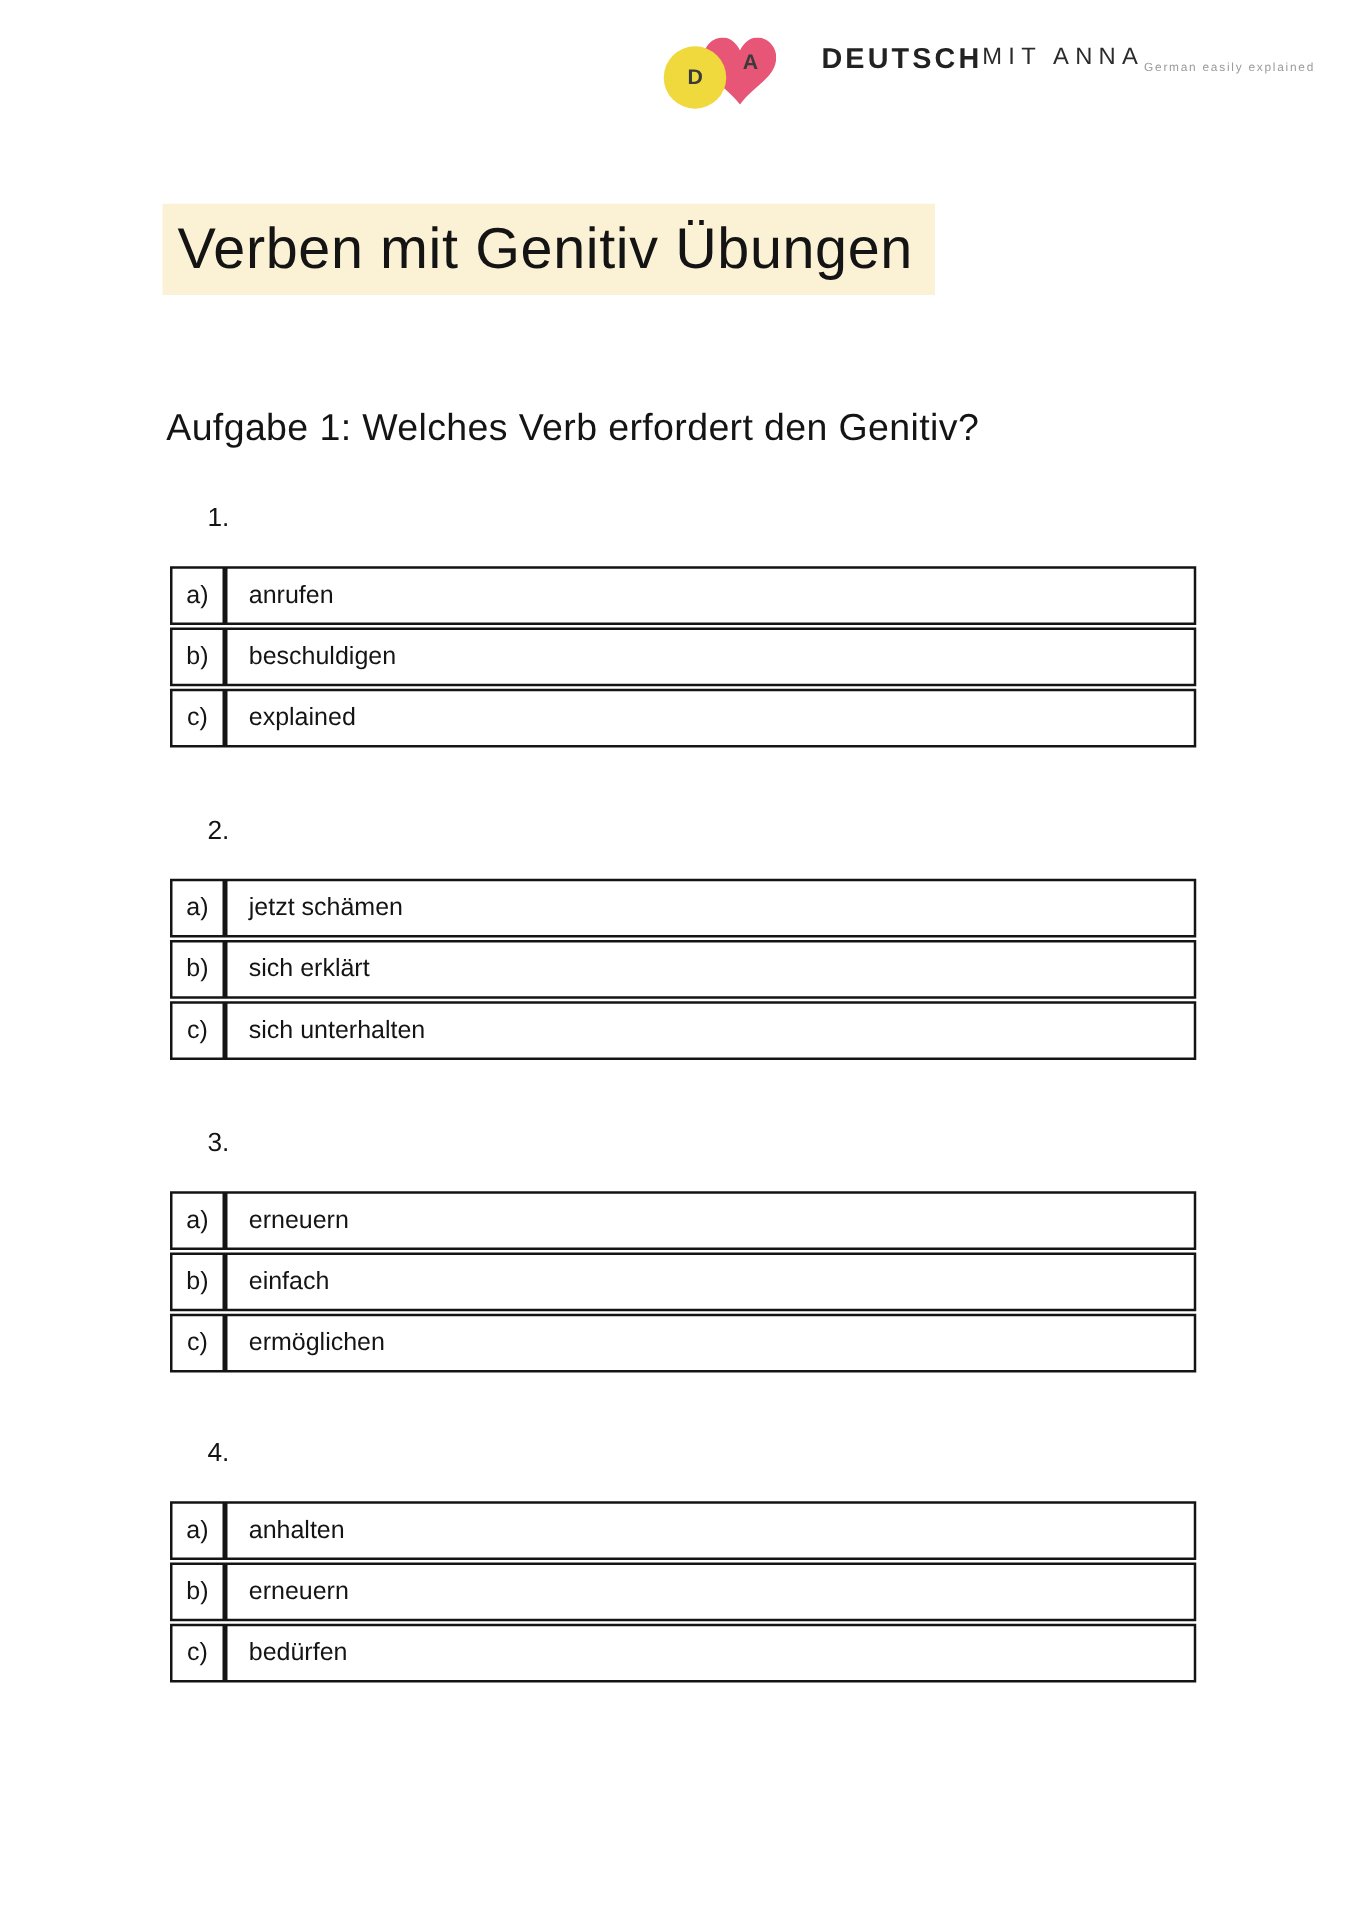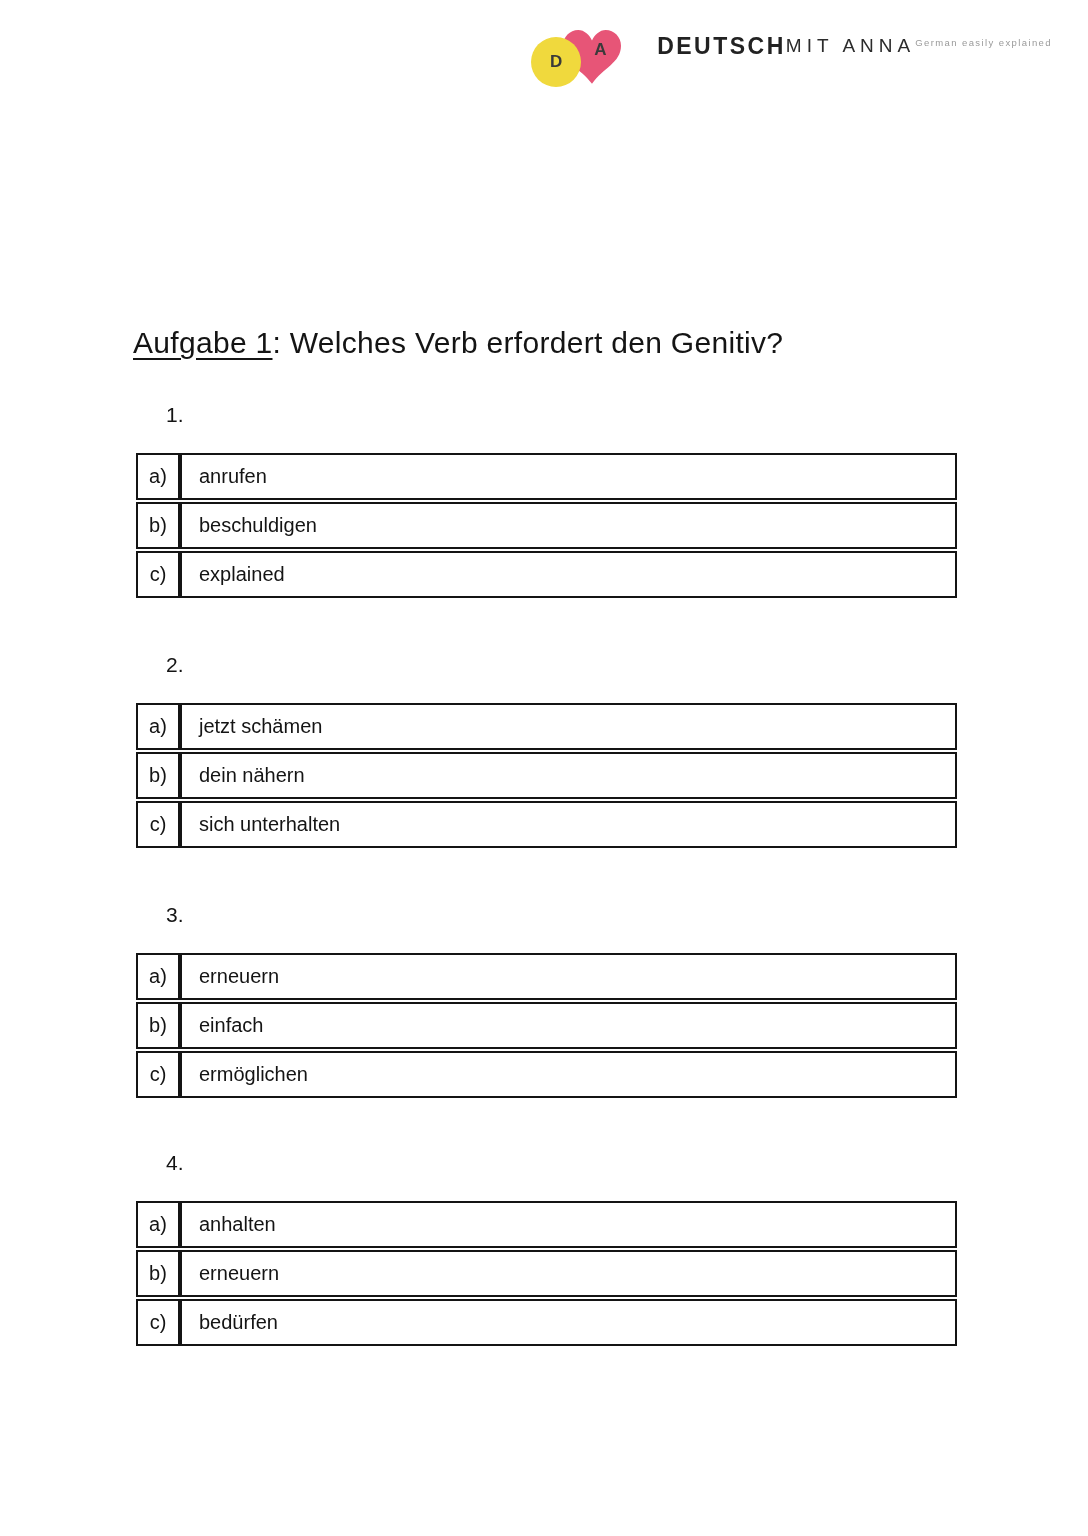--- a/index.html
+++ b/index.html
@@ -23,38 +23,38 @@
   }
   .logo-circle{
     position:absolute;left:0;top:9px;width:50px;height:50px;border-radius:50%;
     background:var(--circle-color);z-index:3;
     display:flex;align-items:center;justify-content:center;
     font-size:17px;font-weight:700;color:#3a3a3a;
   }
   .logo-text{display:flex;line-height:1.05;padding-top:6px;}
   .logo-brand1{font-size:23px;font-weight:700;letter-spacing:2.5px;color:#222;}
   .logo-brand2{font-size:19px;font-weight:400;letter-spacing:5px;color:#2b2b2b;margin-top:2px;}
-  .logo-tagline{font-size:9.5px;color:#9a9a9a;letter-spacing:1.4px;margin-top:4px;}
+  .logo-tagline{font-size:9.5px;color:#9a9a9a;letter-spacing:1.4px;margin-top:16px;}
 
   
   .title{
     position:absolute;left:130px;top:163px;
     display:inline-block;
     background:var(--highlight-color);
     padding:8px 18px 11px 12px;
     font-size:46px;font-weight:500;color:#141414;
     line-height:1.18;letter-spacing:0.5px;
   }
 
   
   .subtitle{
     position:absolute;left:133px;top:326px;
     font-size:30px;font-weight:500;color:#141414;letter-spacing:0.3px;
   }
-  .subtitle .u{text-decoration:underline;text-underline-offset:5px;text-decoration-thickness:2px;}
+  .subtitle .u{text-underline-offset:5px;text-decoration-thickness:2px;}
 
   
   .question{position:absolute;left:136px;width:821px;}
   .qnum{font-size:21px;color:#141414;padding-left:30px;}
   table.options{
     border-collapse:separate;border-spacing:0 2px;
     width:100%;margin-top:24px;
     table-layout:fixed;
   }
   table.options td{
@@ -91,20 +91,21 @@
         <span>D</span>
       </div>
     </div>
     <div class="logo-text">
       <span class="logo-brand1">DEUTSCH</span>
       <span class="logo-brand2">MIT ANNA</span>
       <span class="logo-tagline">German easily explained</span>
     </div>
   </div>
 
+  <h1 class="title" style="margin:0;">Verben mit Genitiv Übungen</h1>
 
   <div class="subtitle">
     <span class="u">Aufgabe 1</span><span>: Welches Verb erfordert den Genitiv?</span>
   </div>
 
   <section class="question" style="top:403px;">
     <div class="qnum">1.</div>
     <table class="options">
       <tbody>
           <tr>
@@ -126,21 +127,21 @@
   <section class="question" style="top:653px;">
     <div class="qnum">2.</div>
     <table class="options">
       <tbody>
           <tr>
         <td class="letter">a)</td>
         <td class="text">jetzt schämen</td>
       </tr>
       <tr>
         <td class="letter">b)</td>
-        <td class="text">dein nähern</td>
+        <td class="text">sich erklärt</td>
       </tr>
       <tr>
         <td class="letter">c)</td>
         <td class="text">sich unterhalten</td>
       </tr>
     </tbody>
       </table>
   </section>
 
   <section class="question" style="top:903px;">

